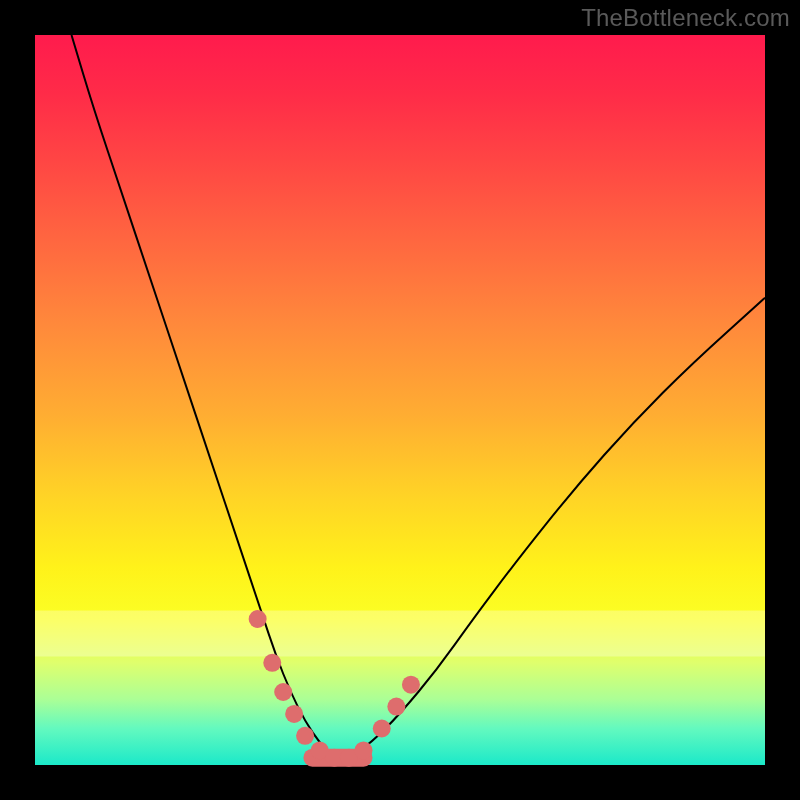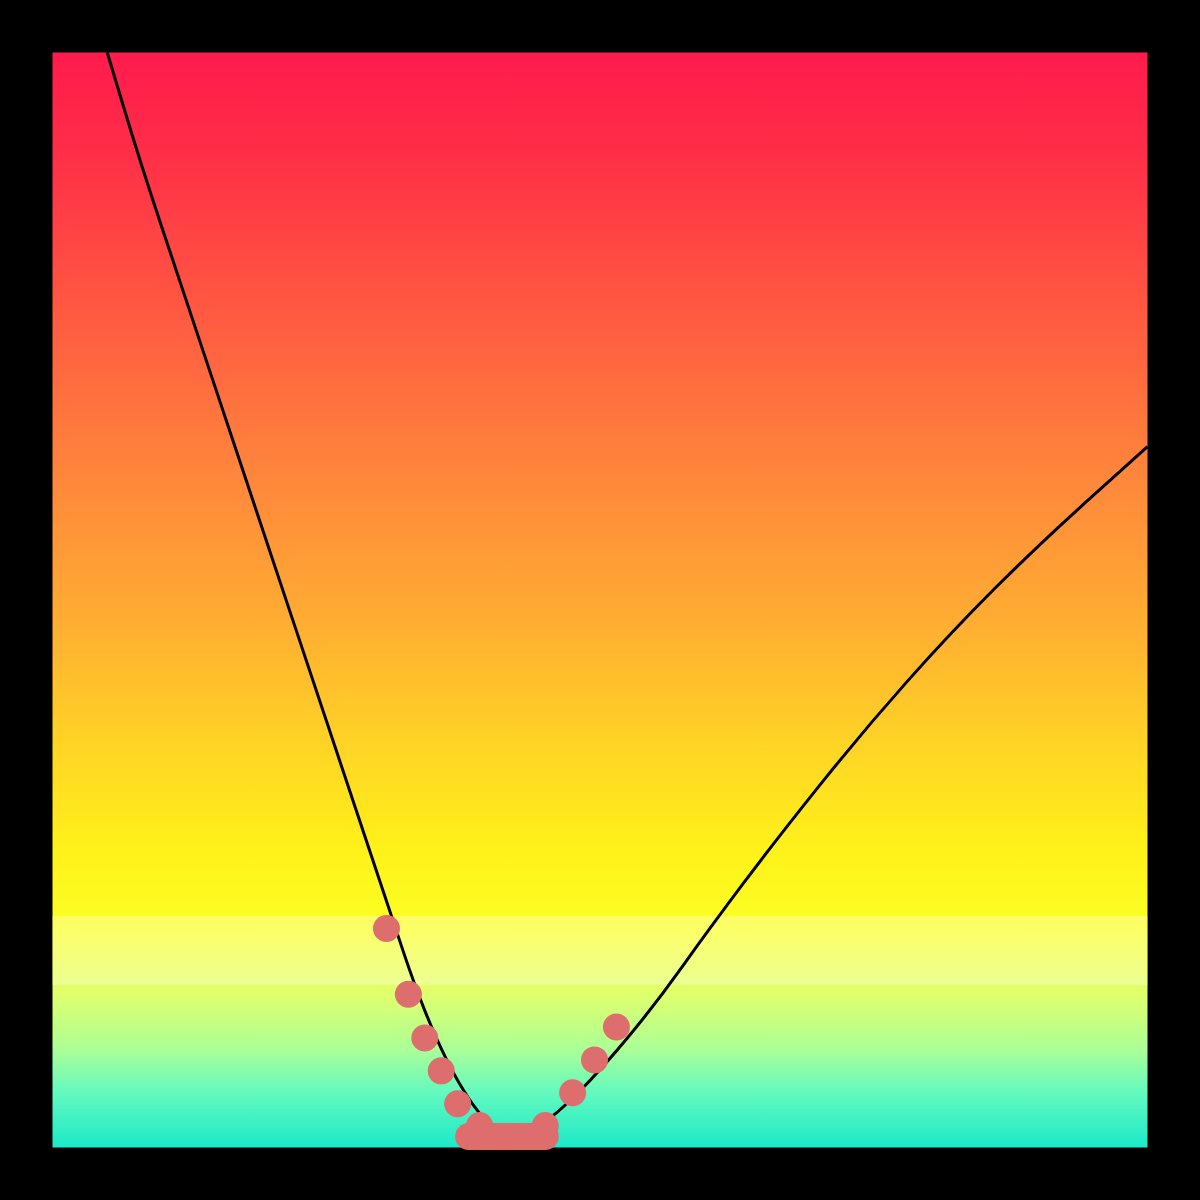--- a/index.html
+++ b/index.html
@@ -75,20 +75,21 @@
   .seg {
     stroke: #de6d6d;
     stroke-width: 18;
     stroke-linecap: round;
   }
 </style>
 </head>
 <body>
 
 <div class="frame">
+  <div class="watermark">TheBottleneck.com</div>
 
   <div class="plot">
     <svg viewBox="0 0 730 730">
 
       <line class="band" x1="0" x2="730" y1="598.6" y2="598.6" id="band-line"></line>
 
       <path class="curve" id="main-curve" d="M 36.5 0 Q 36.5 0 47.45 36.5 Q 58.4 73 73 116.80000000000001 Q 87.6 160.60000000000002 102.19999999999999 204.4 Q 116.8 248.2 131.4 292 Q 146 335.79999999999995 160.6 379.6 Q 175.2 423.40000000000003 189.8 467.20000000000005 Q 204.4 511 215.35000000000002 543.85 Q 226.3 576.7 233.60000000000002 598.6 Q 240.9 620.5 248.2 638.75 Q 255.49999999999997 657 262.8 671.6 Q 270.1 686.2 277.4 697.1500000000001 Q 284.7 708.1 292 715.4000000000001 Q 299.29999999999995 722.7 306.59999999999997 722.7 Q 313.9 722.7 324.85 715.4000000000001 Q 335.8 708.1 350.4 693.5 Q 365 678.9 383.25 657 Q 401.50000000000006 635.1 419.75 609.55 Q 438 584 459.9 554.8 Q 481.8 525.6 511 489.1 Q 540.2 452.6 569.4 419.75 Q 598.5999999999999 386.90000000000003 627.8 357.7 Q 657 328.49999999999994 693.5 295.65 T 730 262.8"></path>
 
       <line class="seg" id="plateau-seg" x1="277.4" y1="722.7" x2="328.5" y2="722.7"></line>
 

